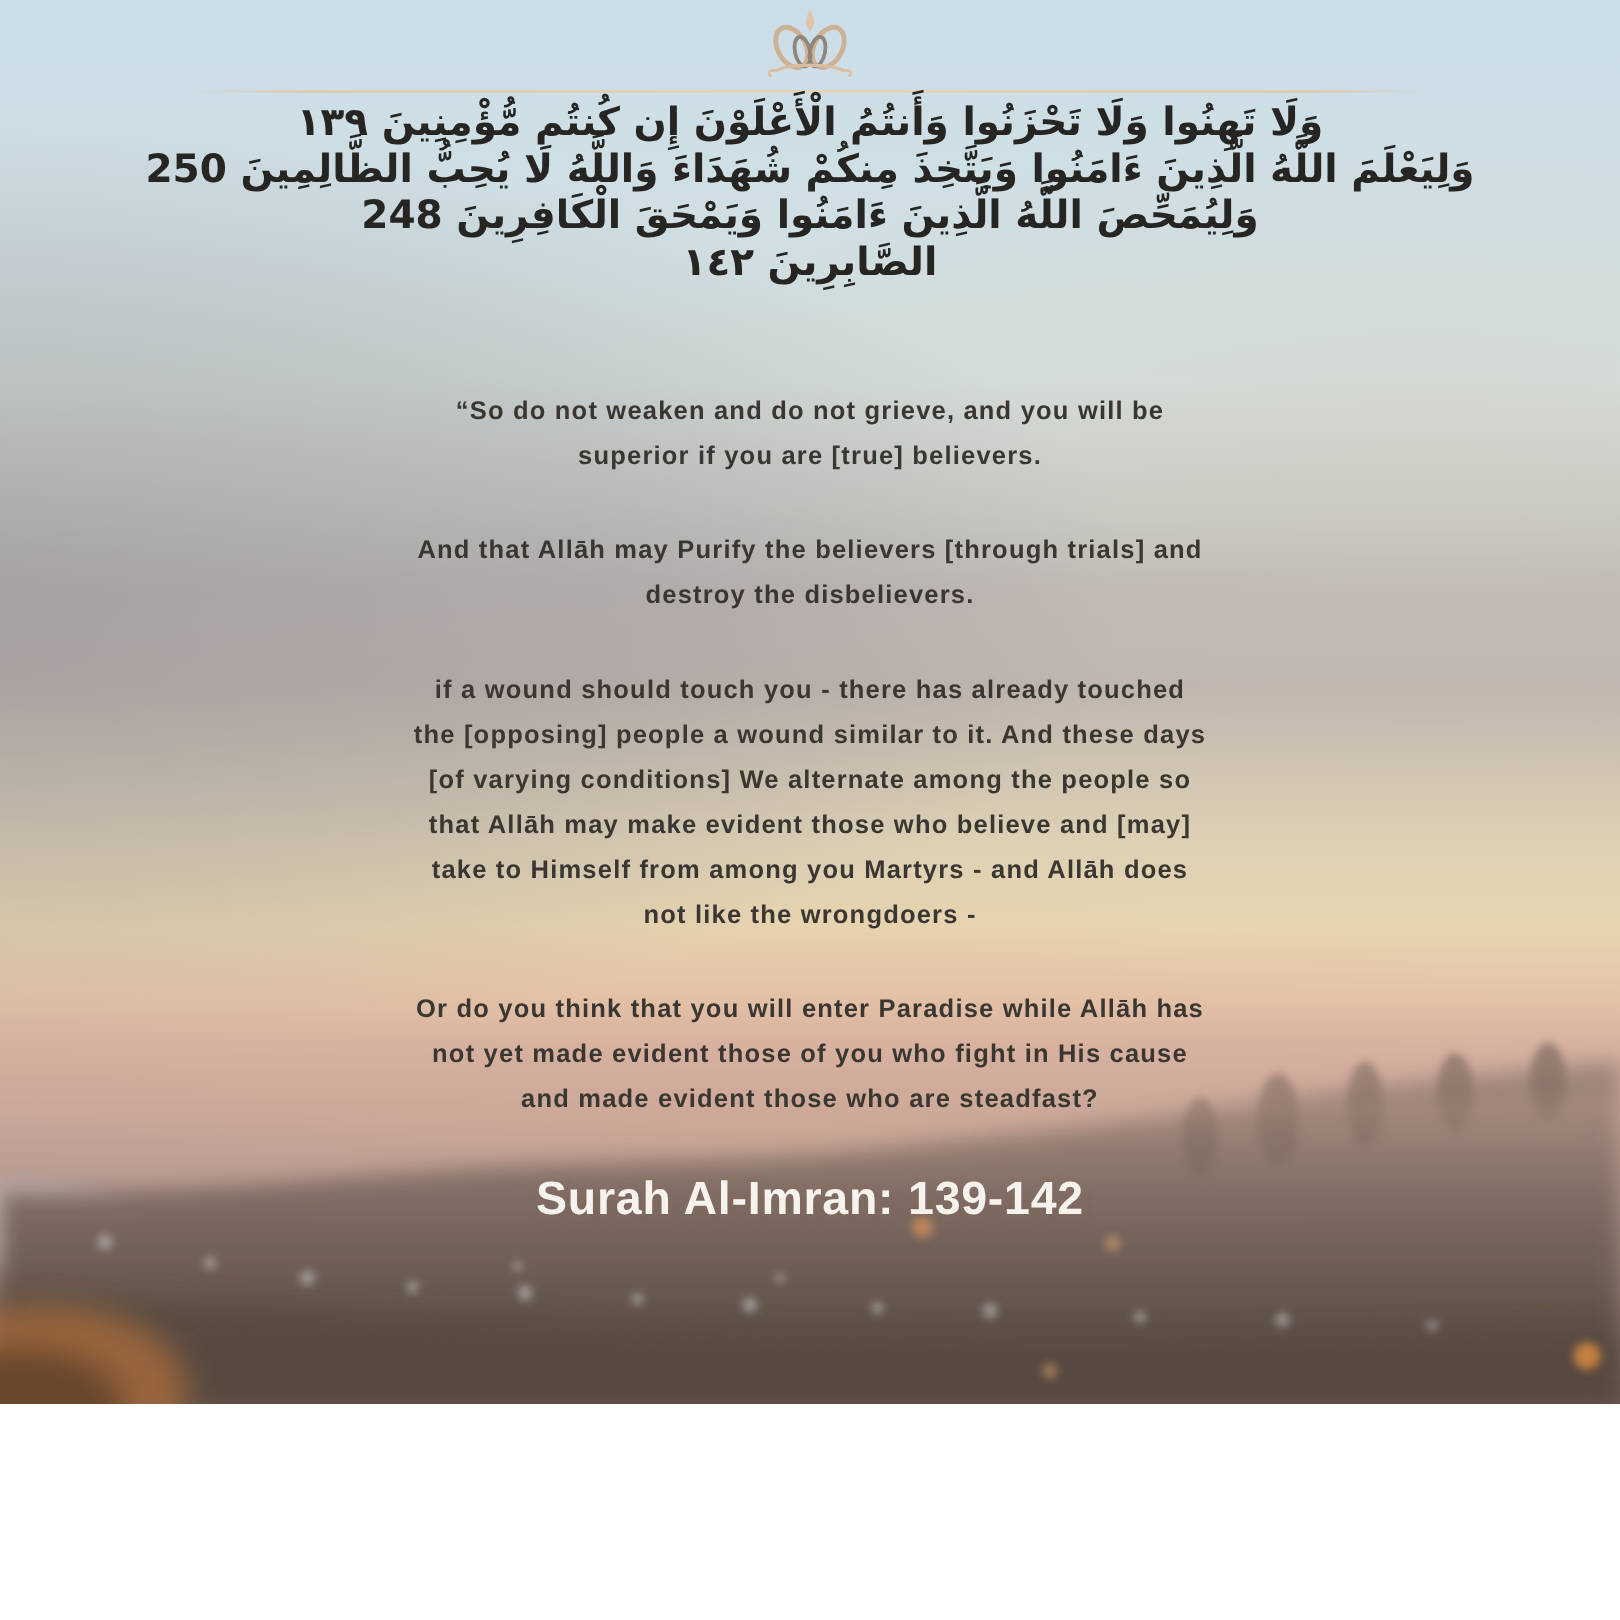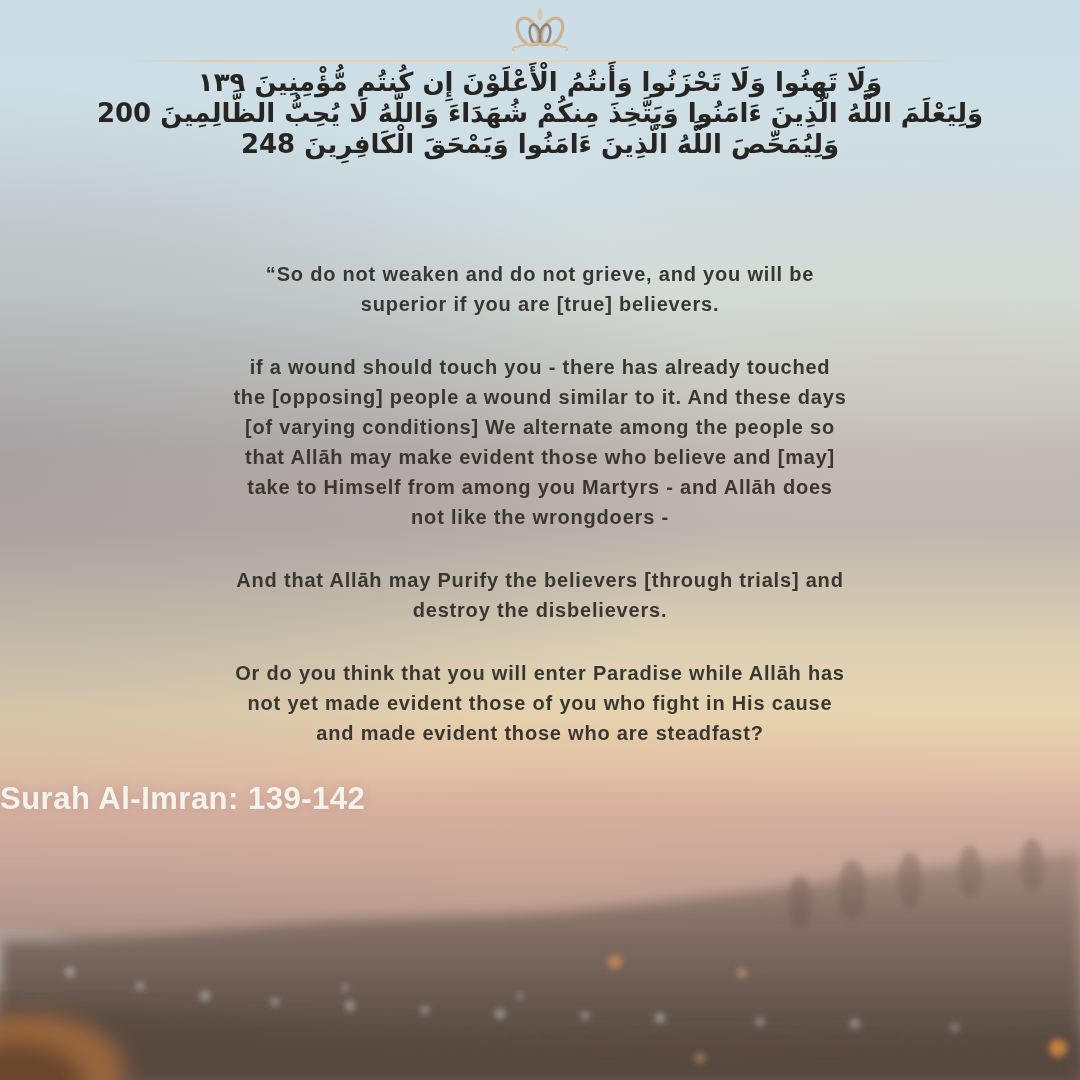--- a/index.html
+++ b/index.html
@@ -1,17 +1,17 @@
 <!DOCTYPE html>
 <html><head>
 <meta charset="utf-8">
 <style>
   html,body{margin:0;padding:0;}
   body{width:1080px;height:1080px;overflow:hidden;}
-  .canvas{position:relative;width:1080px;height:1080px;overflow:hidden;
+  .canvas{position:relative;width:1080px;height:936px;overflow:hidden;
           font-family:"Liberation Sans","DejaVu Sans",sans-serif;}
   
   .bg{position:absolute;inset:0;z-index:0;
     background:
       radial-gradient(120% 55% at -5% 42%, rgba(146,141,146,0.55) 0%, rgba(146,141,146,0.28) 38%, rgba(146,141,146,0) 62%),
       radial-gradient(90% 38% at 88% 32%, rgba(213,203,188,0.35) 0%, rgba(213,203,188,0) 60%),
       radial-gradient(70% 26% at 50% 80%, rgba(226,180,150,0.30) 0%, rgba(226,180,150,0) 70%),
       linear-gradient(180deg,
         #cbdde7 0%, #cfdfe5 14%, #d4dfdd 27%,
         #c8cac6 36%, #bdb7b4 42%, #bfb5ae 49%,
@@ -26,23 +26,23 @@
   
   .content{position:absolute;inset:0;z-index:3;}
   .ornament{position:absolute;top:4px;left:0;right:0;display:flex;justify-content:center;}
   .divider{position:absolute;top:60px;left:132px;right:132px;height:2px;border-radius:1px;
     background:linear-gradient(90deg, rgba(223,201,175,0) 0%, rgba(223,201,175,0.95) 9%,
       rgba(231,210,184,0.95) 50%, rgba(223,201,175,0.95) 91%, rgba(223,201,175,0) 100%);}
   .arabic{position:absolute;top:67px;left:55px;right:55px;direction:rtl;text-align:center;
     font-family:"DejaVu Sans",sans-serif;font-weight:bold;font-size:26px;line-height:31px;
     color:#262522;}
   .english{position:absolute;top:259px;left:60px;right:60px;text-align:center;
-    font-weight:bold;font-size:20px;line-height:30px;letter-spacing:0.8px;color:#3a3732;}
+    font-weight:bold;font-size:17px;line-height:30px;letter-spacing:0.8px;color:#3a3732;}
   .english p{margin:0 0 33px 0;white-space:pre-line;}
-  .footer{position:absolute;top:781px;left:0;right:0;
+  .footer{position:absolute;top:781px;left:0;right:0;text-align:center;
     font-weight:bold;font-size:31px;letter-spacing:0.5px;color:#f6f3ef;
     text-shadow:0 0 8px rgba(130,95,85,0.25);}
 </style>
 </head>
 <body>
 
 <div class="canvas">
 
   <div class="bg"></div>
 
@@ -115,35 +115,36 @@
         <path d="M28,60 C40,53 80,53 92,60" fill="none" stroke="#d9bda0" stroke-width="3"></path>
         <path d="M28,60 c-5,-2 -8,2 -4,5" fill="none" stroke="#d9bda0" stroke-width="2.5"></path>
         <path d="M92,60 c5,-2 8,2 4,5" fill="none" stroke="#d9bda0" stroke-width="2.5"></path>
       </svg>
     </div>
 
     <div class="divider"></div>
 
     <div class="arabic">
       <div>وَلَا تَهِنُوا وَلَا تَحْزَنُوا وَأَنتُمُ الْأَعْلَوْنَ إِن كُنتُم مُّؤْمِنِينَ ١٣٩</div>
-      <div>وَلِيَعْلَمَ اللَّهُ الَّذِينَ ءَامَنُوا وَيَتَّخِذَ مِنكُمْ شُهَدَاءَ وَاللَّهُ لَا يُحِبُّ الظَّالِمِينَ 200</div>
+      <div>وَلِيَعْلَمَ اللَّهُ الَّذِينَ ءَامَنُوا وَيَتَّخِذَ مِنكُمْ شُهَدَاءَ وَاللَّهُ لَا يُحِبُّ الظَّالِمِينَ 250</div>
       <div>وَلِيُمَحِّصَ اللَّهُ الَّذِينَ ءَامَنُوا وَيَمْحَقَ الْكَافِرِينَ 248</div>
+      <div>الصَّابِرِينَ ١٤٢</div>
     </div>
 
     <div class="english">
       <p>“So do not weaken and do not grieve, and you will be
 superior if you are [true] believers.</p>
+      <p>And that Allāh may Purify the believers [through trials] and
+destroy the disbelievers.</p>
       <p>if a wound should touch you - there has already touched
 the [opposing] people a wound similar to it. And these days
 [of varying conditions] We alternate among the people so
 that Allāh may make evident those who believe and [may]
 take to Himself from among you Martyrs - and Allāh does
 not like the wrongdoers -</p>
-      <p>And that Allāh may Purify the believers [through trials] and
-destroy the disbelievers.</p>
       <p>Or do you think that you will enter Paradise while Allāh has
 not yet made evident those of you who fight in His cause
 and made evident those who are steadfast?</p>
     </div>
 
     <div class="footer">Surah Al-Imran: 139-142</div>
 
   </div>
 </div>
 

